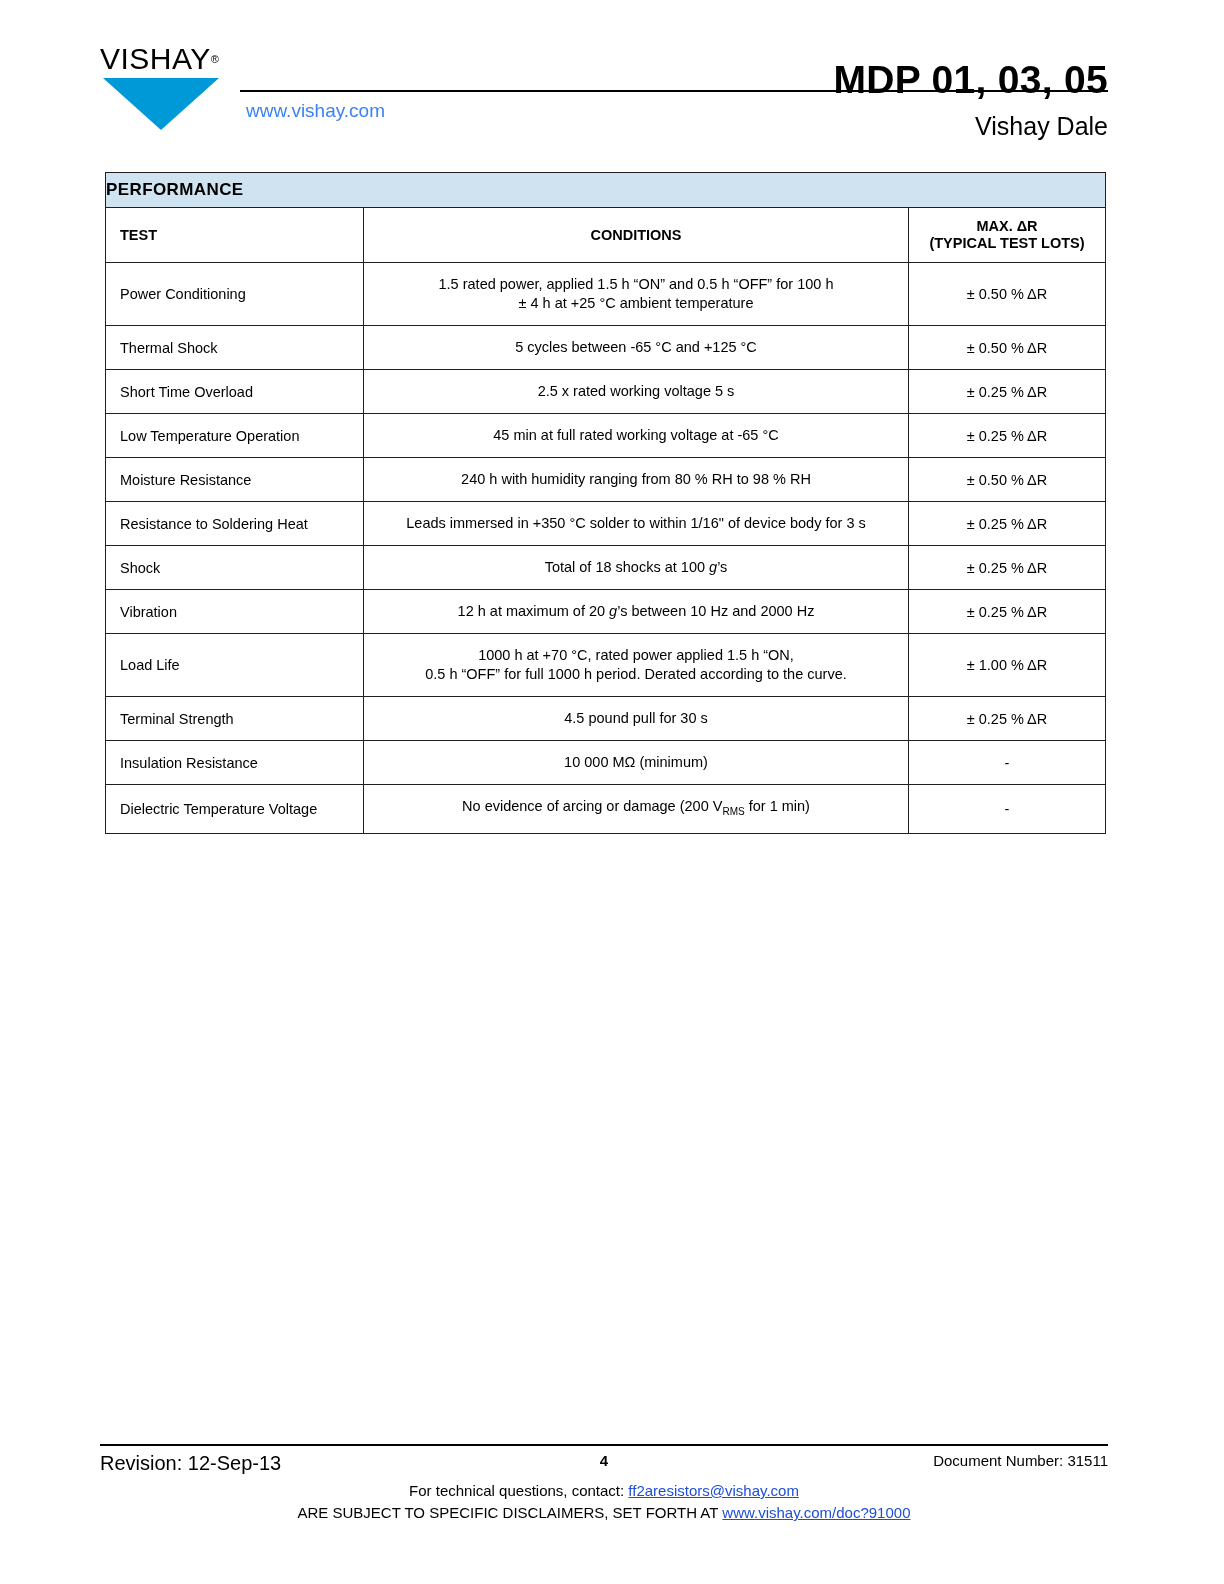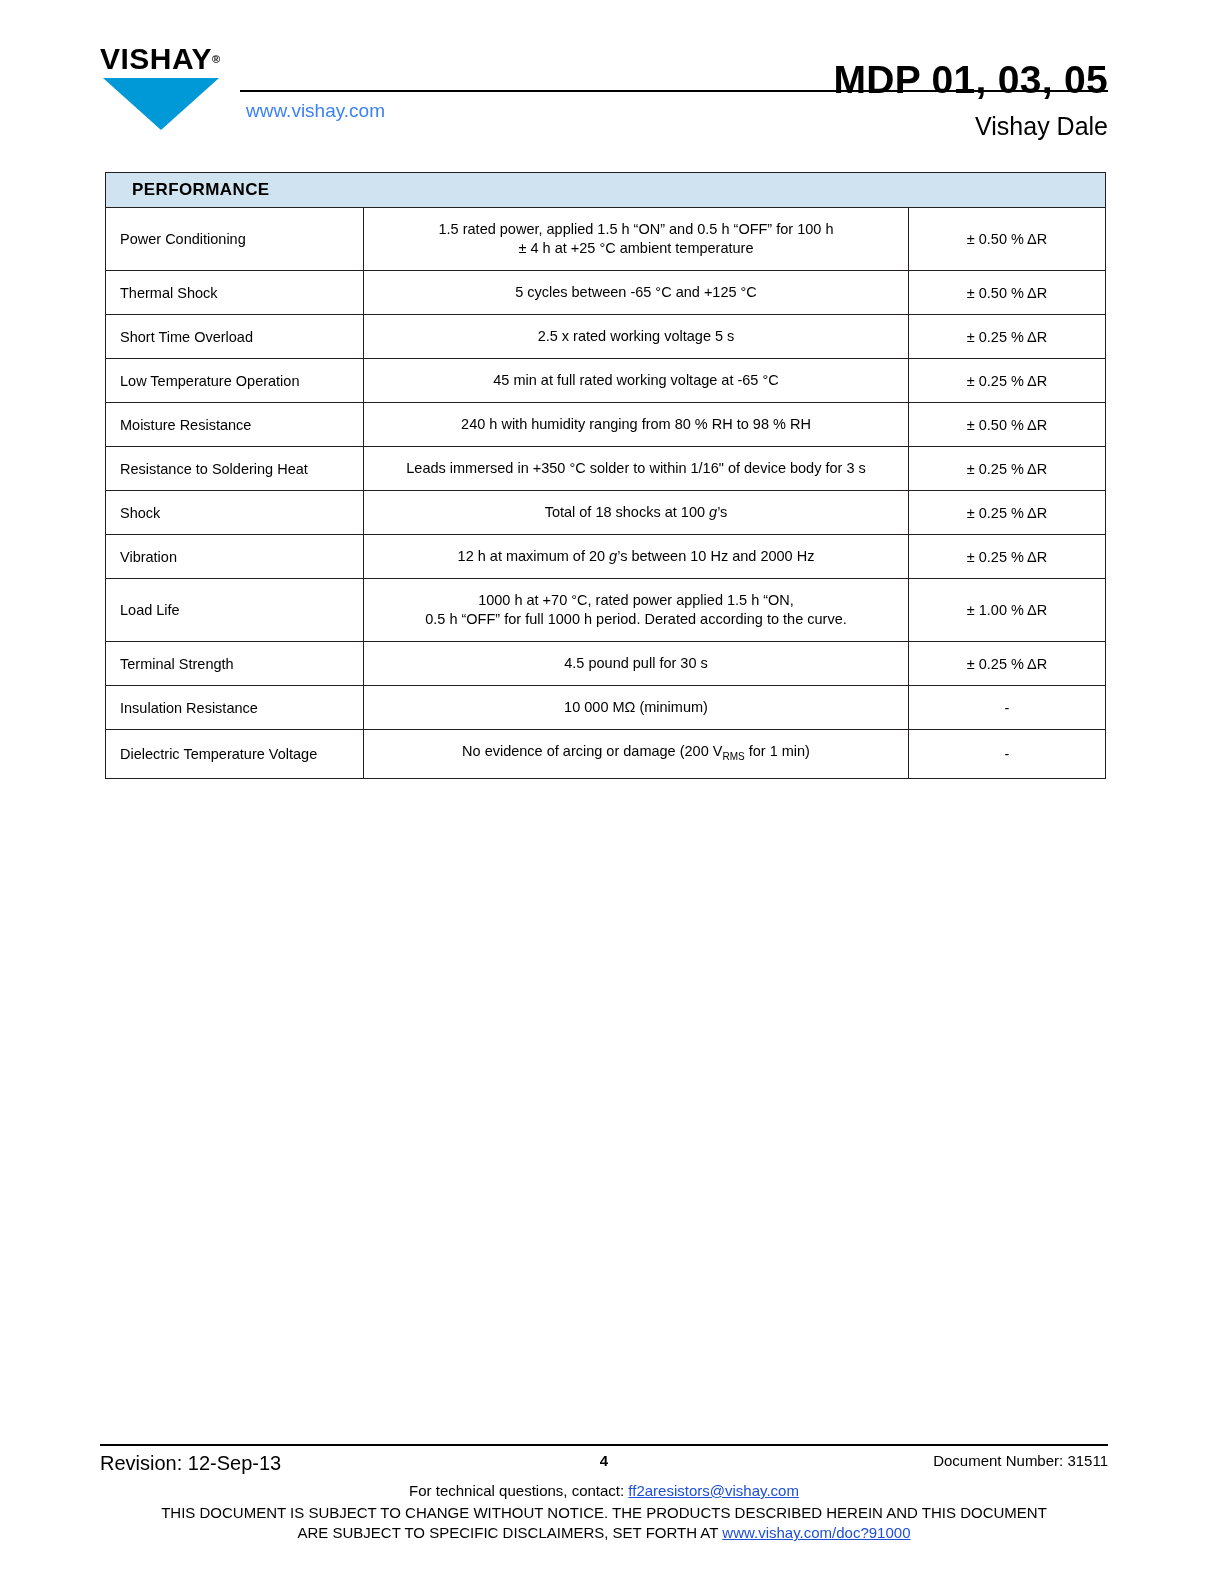--- a/index.html
+++ b/index.html
@@ -31,21 +31,21 @@
   }
   .logo {
     position: absolute;
     left: 0px;
     top: 4px;
     width: 140px;
     height: 95px;
   }
   .logo-word {
     font-family: "Liberation Sans", sans-serif;
-    font-weight: bold;
+    font-weight: normal;
     font-size: 30px;
     letter-spacing: 0.5px;
     color: #000;
     line-height: 34px;
   }
   .logo-reg {
     font-size: 11px;
     vertical-align: top;
   }
   .logo-tri {
@@ -104,21 +104,21 @@
   table.perf td, table.perf th {
     border: 1px solid #231f20;
     padding: 0;
     vertical-align: middle;
   }
   .band {
     background: #cfe4f0;
     font-weight: bold;
     font-size: 17px;
     letter-spacing: 0.4px;
-    padding: 7px 26px !important;
+    padding: 7px 0 !important;
     text-align: left;
   }
   .hdr {
     font-weight: bold;
     font-size: 14.5px;
     text-align: center;
     padding: 10px 6px !important;
     line-height: 17px;
   }
   .hdr.left {
@@ -220,20 +220,28 @@
     <table class="perf">
       <colgroup>
         <col style="width:258px">
         <col style="width:545px">
         <col style="width:197px">
       </colgroup>
       <tbody>
         <tr>
           <td class="band" colspan="3">PERFORMANCE</td>
         </tr>
+        <tr>
+          <td class="hdr left">TEST</td>
+          <td class="hdr">CONDITIONS</td>
+          <td class="hdr">
+            <div>MAX. ΔR</div>
+            <div>(TYPICAL TEST LOTS)</div>
+          </td>
+        </tr>
 
         <tr>
           <td class="test">Power Conditioning</td>
           <td class="cond">
             <div>1.5 rated power, applied 1.5 h “ON” and 0.5 h “OFF” for 100 h</div>
             <div>± 4 h at +25 °C ambient temperature</div>
           </td>
           <td class="max">± 0.50 % ΔR</td>
         </tr>
 
@@ -311,18 +319,17 @@
 
   <div class="footer">
     <div class="footer-rule"></div>
     <div class="footer-row">
       <div class="foot-left">Revision: 12-Sep-13</div>
       <div class="foot-center">4</div>
       <div class="foot-right">Document Number: 31511</div>
     </div>
     <div class="foot-contact"><span>For technical questions, contact: </span><a class="lnk" href="#">ff2aresistors@vishay.com</a></div>
     <div class="foot-disclaimer">
-      <div>THIS DOCUMENT IS SUBJECT TO CHANGE WITHOUT NOTICE. THE PRODUCTS DESCRIBED HEREIN AND THIS DOCUMENT</div>
       <div><span>ARE SUBJECT TO SPECIFIC DISCLAIMERS, SET FORTH AT </span><a class="lnk" href="#">www.vishay.com/doc?91000</a></div>
     </div>
   </div>
 
 </div>
 
 </body></html>

